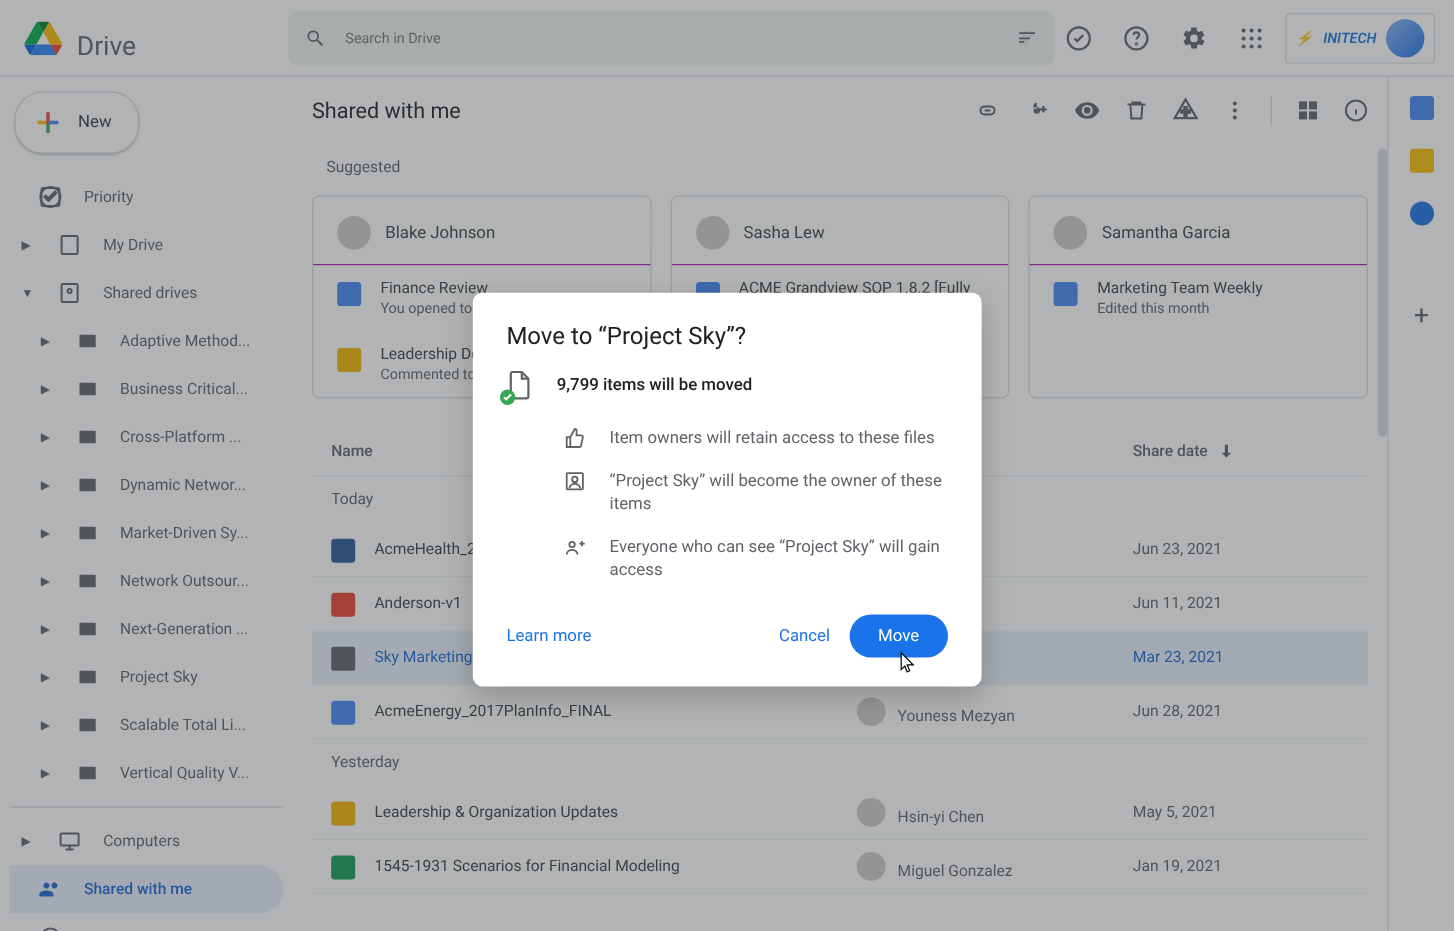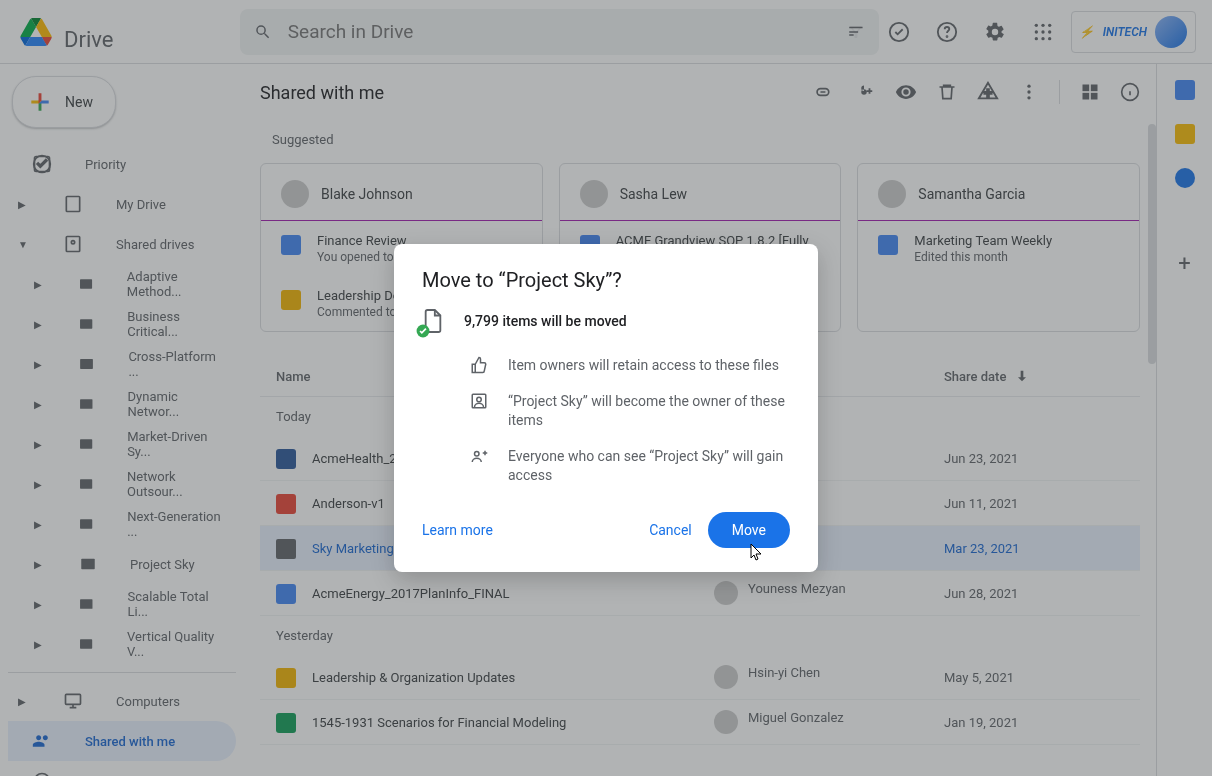--- a/index.html
+++ b/index.html
@@ -5,32 +5,32 @@
   * { box-sizing: border-box; margin: 0; padding: 0; font-family: 'Google Sans', Roboto, Arial, sans-serif; }
   body { width: 1212px; height: 776px; overflow: hidden; background: #fff; color: #3c4043; font-size: 14px; position: relative; }
   .scrim { position: absolute; inset: 0; background: rgba(60,64,67,0.4); z-index: 50; pointer-events: none; }
   
   
   .topbar { display: flex; align-items: center; height: 64px; padding: 0 16px; border-bottom: 1px solid #dadce0; }
   .logo-wrap { display: flex; align-items: flex-end; width: 224px; gap: 8px; }
   .drive-logo { width: 40px; height: 40px; display:flex; align-items:center; justify-content:center; }
   .app-name { font-size: 22px; color: #5f6368; }
   .search-box { flex: 1; max-width: 720px; background: #f1f3f4; border-radius: 8px; height: 46px; display: flex; align-items: center; padding: 0 14px; color: #5f6368; gap: 16px; }
-  .search-box input { border: none; background: transparent; outline: none; font-size: 19px; color: #3c4043; width: 100%; }
+  .search-box input { border: none; background: transparent; outline: none; font-size: 12px; color: #3c4043; width: 100%; }
   .top-icons { display: flex; align-items: center; gap: 8px; margin-left: auto; }
   .icon-btn { width: 40px; height: 40px; border-radius: 50%; display:flex; align-items:center; justify-content:center; color:#5f6368; }
   .org-badge { border:1px solid #dadce0; border-radius:4px; padding:4px 8px; display:flex; align-items:center; gap:8px; font-size:12px; color:#1a73e8; font-style:italic; font-weight:600;}
   .avatar { width:32px; height:32px; border-radius:50%; background: linear-gradient(135deg,#8ab4f8,#1a73e8); }
 
   
   .main { display: flex; height: calc(100% - 64px); }
   .sidebar { width: 236px; padding: 12px 0 0 8px; overflow-y: auto; }
   .new-btn { display:inline-flex; align-items:center; gap:12px; background:#fff; border:1px solid #dadce0; border-radius:24px; padding:12px 22px 12px 14px; margin-left:4px; box-shadow:0 1px 2px rgba(60,64,67,.3); font-size:14px; color:#3c4043; }
   .nav { margin-top:16px; }
-  .nav-item { display:flex; align-items:center; height:40px; padding:0 12px 0 24px; border-radius:0 20px 20px 0; color:#5f6368; gap:33px; font-size:13px; }
+  .nav-item { display:flex; align-items:center; height:40px; padding:0 12px 0 24px; border-radius:0 20px 20px 0; color:#5f6368; gap:18px; font-size:13px; }
   .nav-item.active { background:#e8f0fe; color:#1967d2; font-weight:500;}
   .nav-item .chev { width:12px; font-size:10px; color:#5f6368; margin-left:-14px; }
   .nav-sub .nav-item { padding-left: 40px; font-size:13px; }
   .sep { border-top:1px solid #dadce0; margin:8px 0; }
 
   
   .content { flex:1; display:flex; }
   .file-area { flex:1; padding:0 16px 0 24px; overflow-y:auto; position:relative;}
   .page-header { display:flex; align-items:center; height:56px; }
   .page-title { font-size:18px; color:#202124; flex:1;}
@@ -56,21 +56,21 @@
   .list-header { display:flex; align-items:center; padding:12px 16px; border-bottom:1px solid #e8eaed; color:#5f6368; font-size:13px; font-weight:500;}
   .col-name { flex:1; }
   .col-owner { width:230px; }
   .col-date { width:180px; display:flex; align-items:center; gap:8px;}
   .group-label { padding:12px 16px; font-size:13px; color:#5f6368; }
   .row { display:flex; align-items:center; padding:10px 16px; border-bottom:1px solid #f1f3f4; font-size:13px;}
   .row.selected { background:#e8f0fe; color:#1967d2;}
   .row.selected .row-name, .row.selected .row-owner, .row.selected .row-date { color:#1967d2;}
   .row .doc-icon { margin-right:16px;}
   .row-name { flex:1; color:#3c4043; }
-  .row-owner { width:230px; display:flex; align-items:flex-start; gap:10px; color:#5f6368;}
+  .row-owner { width:230px; display:flex; align-items:flex-end; gap:10px; color:#5f6368;}
   .row-owner .pic { width:24px; height:24px; border-radius:50%; background:#ccc;}
   .row-date { width:180px; color:#5f6368;}
 
   .right-rail { width:56px; border-left:1px solid #dadce0; display:flex; flex-direction:column; align-items:center; padding-top:16px; gap:24px; color:#5f6368;}
   .rail-dot { width:20px; height:20px; }
   .rail-cal { background:#4285f4; border-radius:3px;}
   .rail-keep { background:#fbbc04; border-radius:3px;}
   .rail-tasks { background:#1a73e8; border-radius:50%;}
 
   

